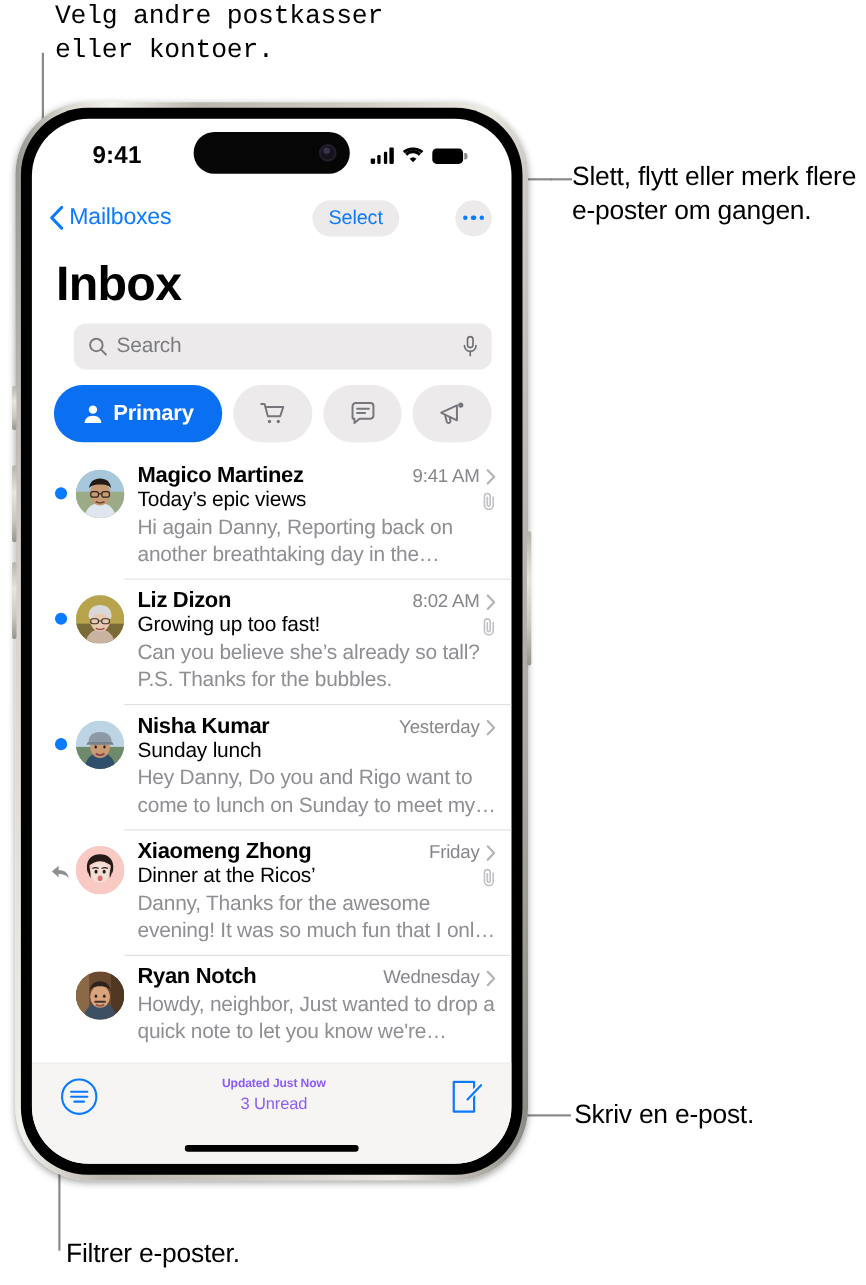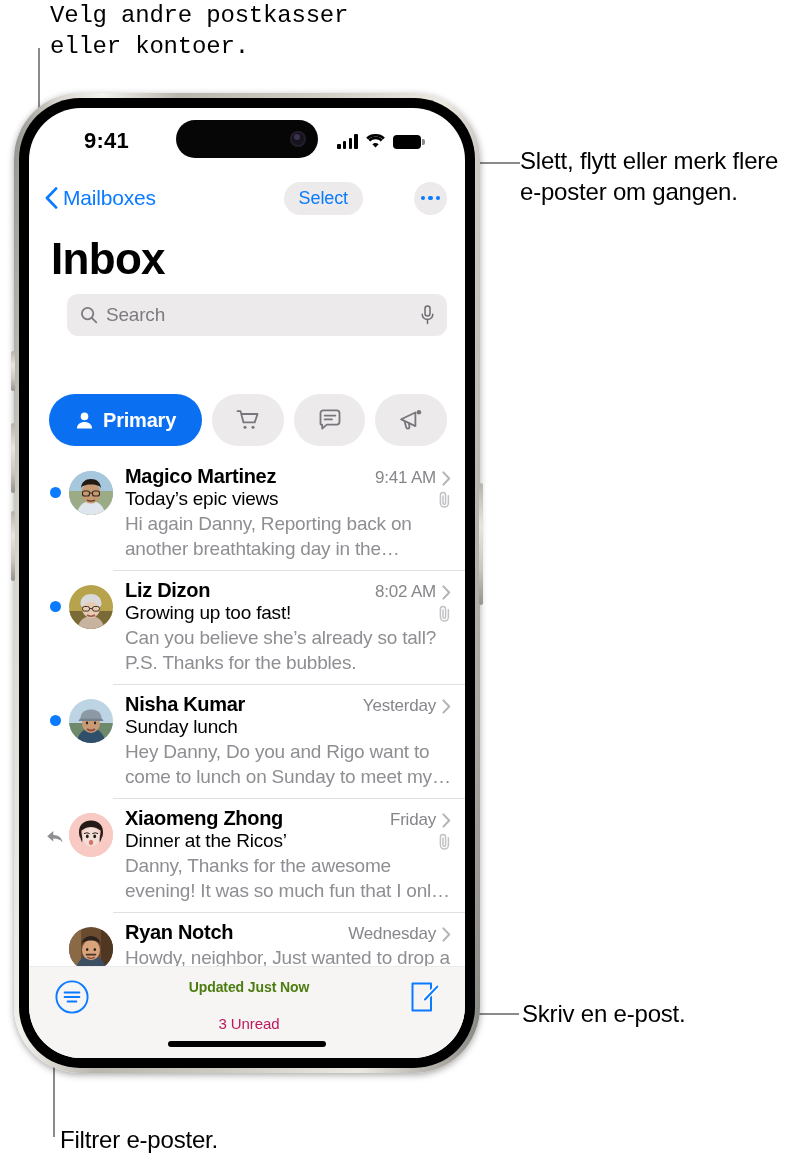--- a/index.html
+++ b/index.html
@@ -139,21 +139,21 @@
   .search-wrap { padding: 2px 18px 0 20px; }
   .search-field {
     height: 42px; border-radius: 11px; background: #eceaea;
     display: flex; align-items: center; padding: 0 12px 0 13px; gap: 8px; margin-left: 18px;
   }
   .search-icon { width: 18px; height: 18px; flex: 0 0 auto;}
   .search-placeholder { flex: 1; color: #7b7b80; font-size: 19px; letter-spacing:-.2px;}
   .mic-icon { width: 15px; height: 20px; flex: 0 0 auto;}
 
   
-  .tabs { display: flex; gap: 10px; padding: 14px 18px 0 20px; margin-top: 44px; }
+  .tabs { display: flex; gap: 10px; padding: 14px 18px 0 20px; }
   .tab {
     height: 52px; border-radius: 26px; background: #eceaea;
     display: flex; align-items: center; justify-content: center;
     color: #76767c;
   }
   .tab.primary {
     background: #0a6ff0; color: #fff; flex: 0 0 auto;
     padding: 0 26px; gap: 9px;
   }
   .tab.icon-only { flex: 1; }
@@ -200,22 +200,22 @@
 
   
   .toolbar {
     position: absolute; left: 0; right: 0; bottom: 0;
     height: 92px; background: #f6f5f4;
     display: flex; align-items: flex-start; padding: 13px 26px 0 26px;
     border-top: 1px solid rgba(0,0,0,.04);
   }
   .filter-btn { width: 34px; height: 34px; flex: 0 0 34px; }
   .tool-center { flex: 1; text-align: center; margin-top: -1px; }
-  .updated { font-size: 14px; color: #4d7c0f; font-weight: 600; letter-spacing:-.1px;}
-  .unread-count { font-size: 15px; color: #be185d; margin-top: 20px; letter-spacing:-.1px;}
+  .updated { font-size: 11px; color: #8b5cf6; font-weight: 600; letter-spacing:-.1px;}
+  .unread-count { font-size: 15px; color: #8b5cf6; margin-top: 4px; letter-spacing:-.1px;}
   .compose-btn { width: 30px; height: 30px; flex: 0 0 30px; margin-top: 2px; }
   .home-indicator {
     position: absolute; bottom: 11px; left: 50%; transform: translateX(-50%);
     width: 158px; height: 6px; border-radius: 3px; background: #000;
   }
 </style>
 </head>
 <body>
 
 <div id="root">

